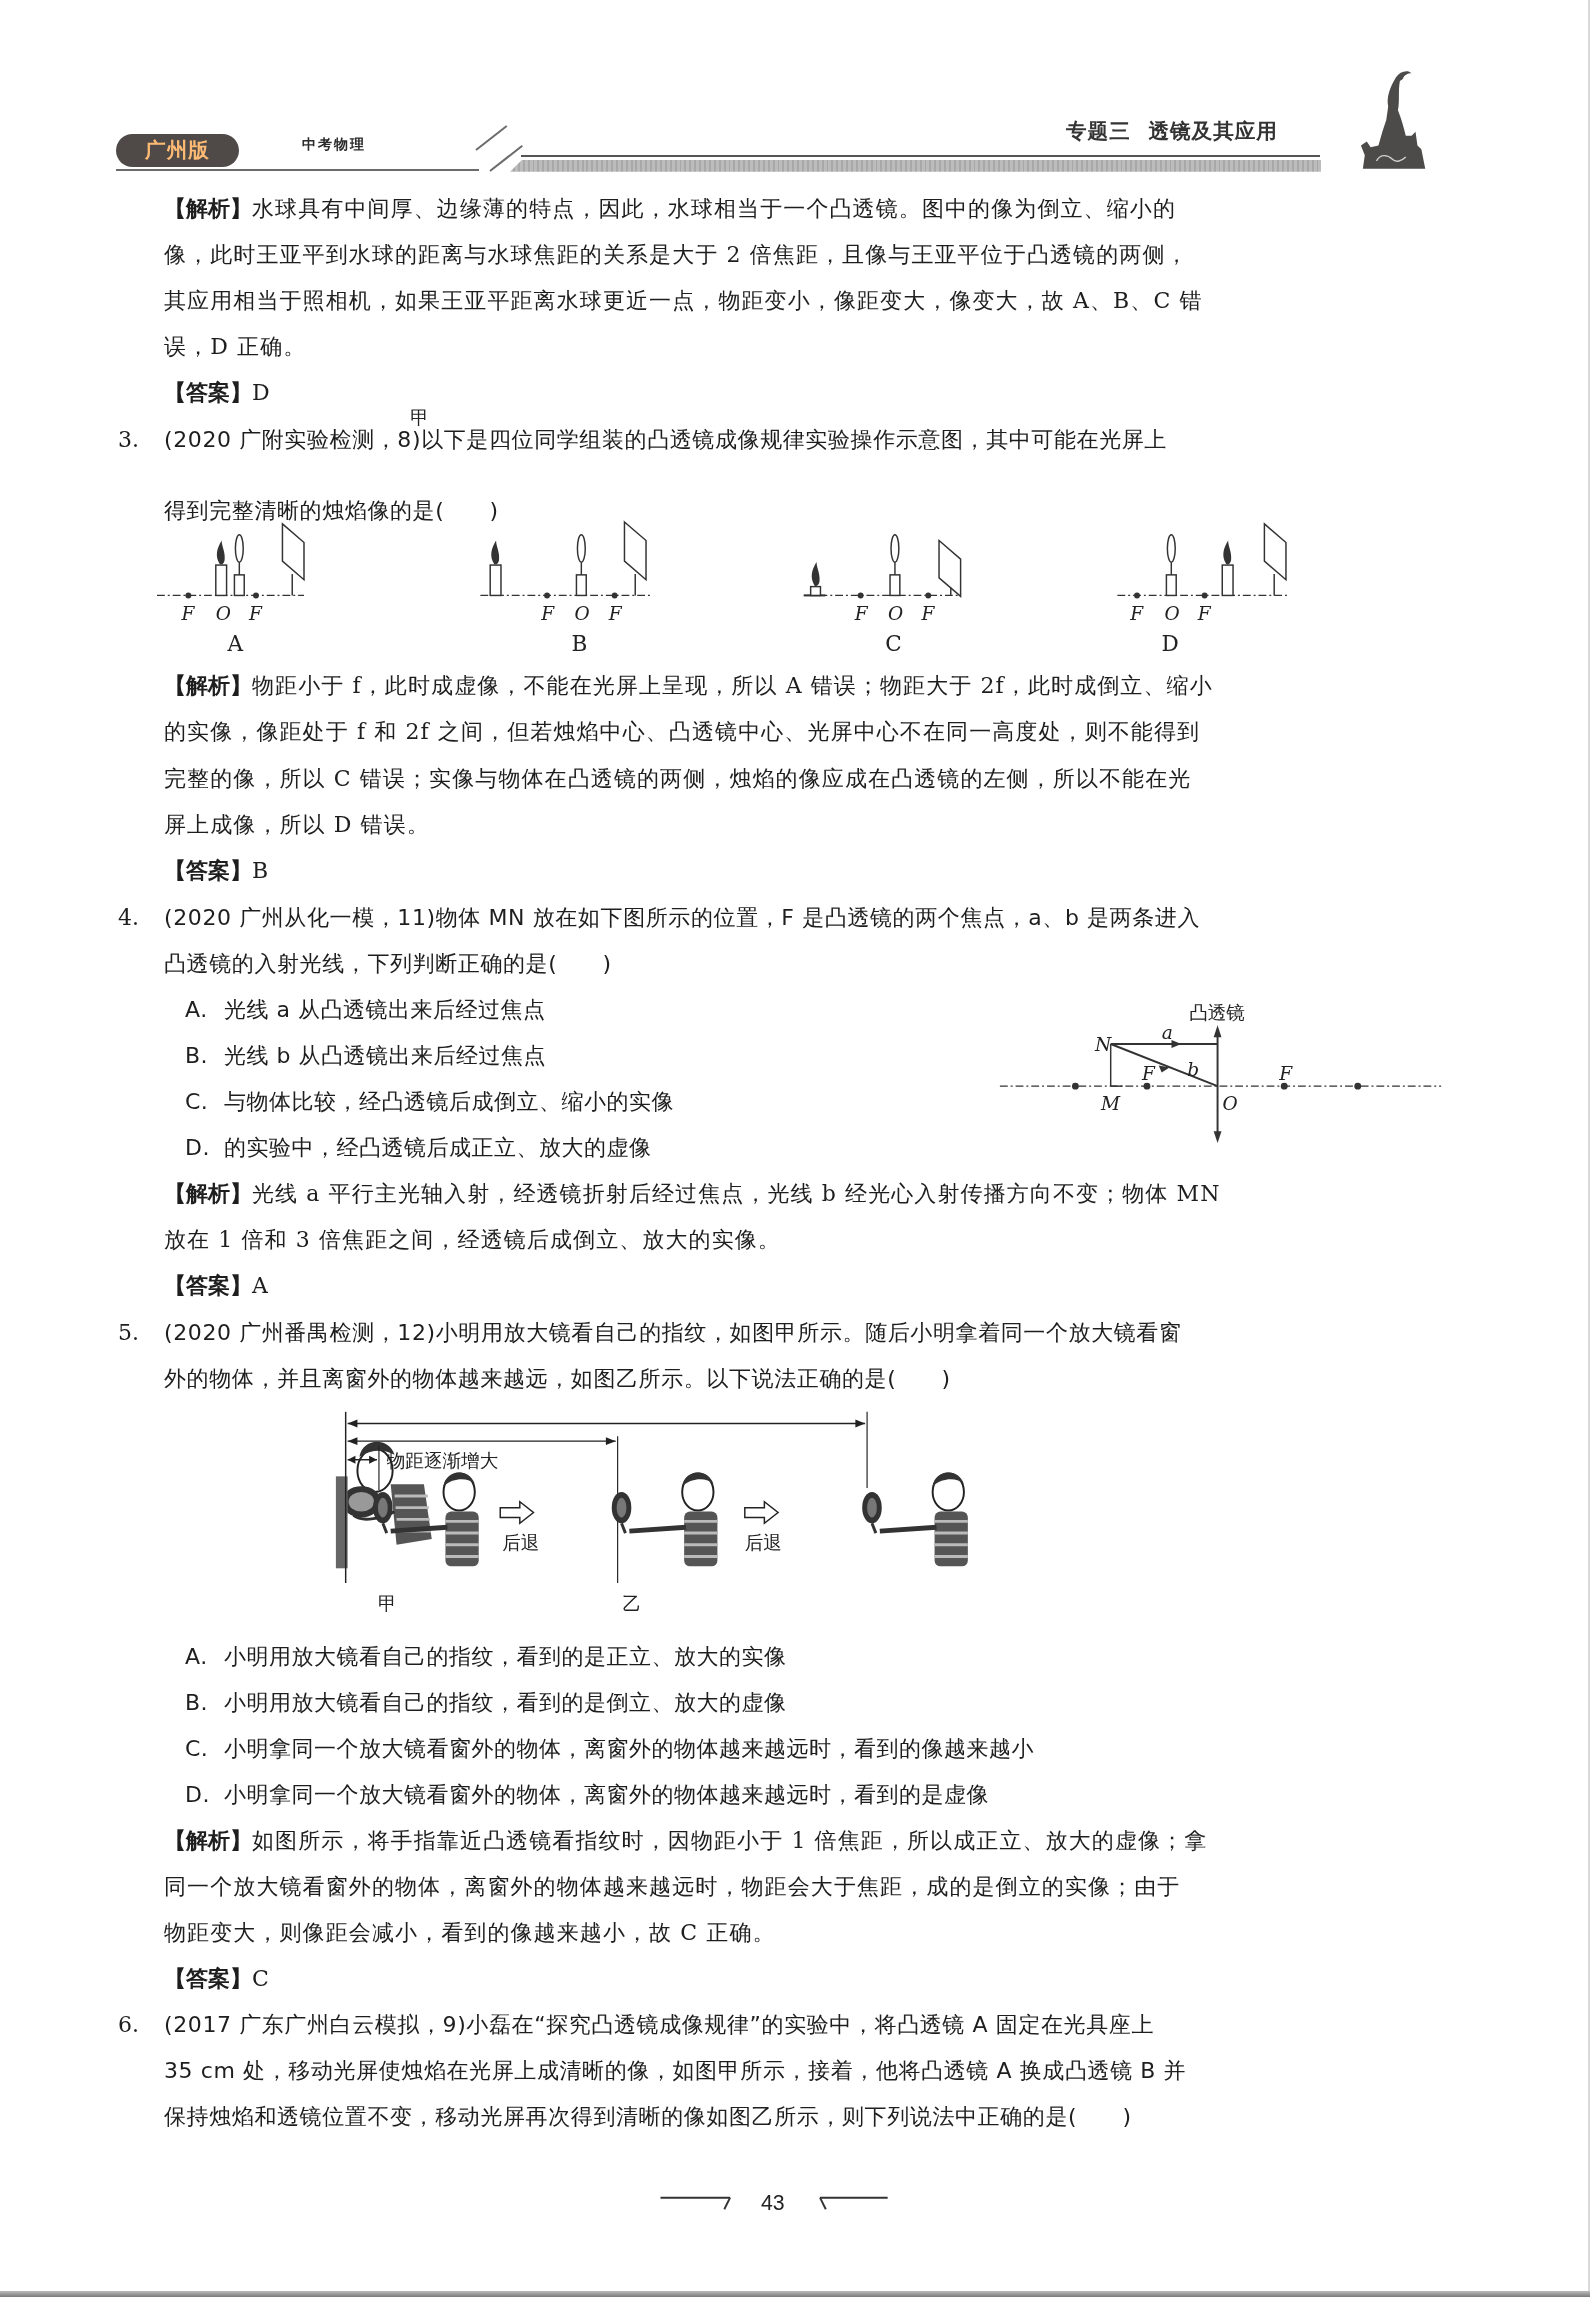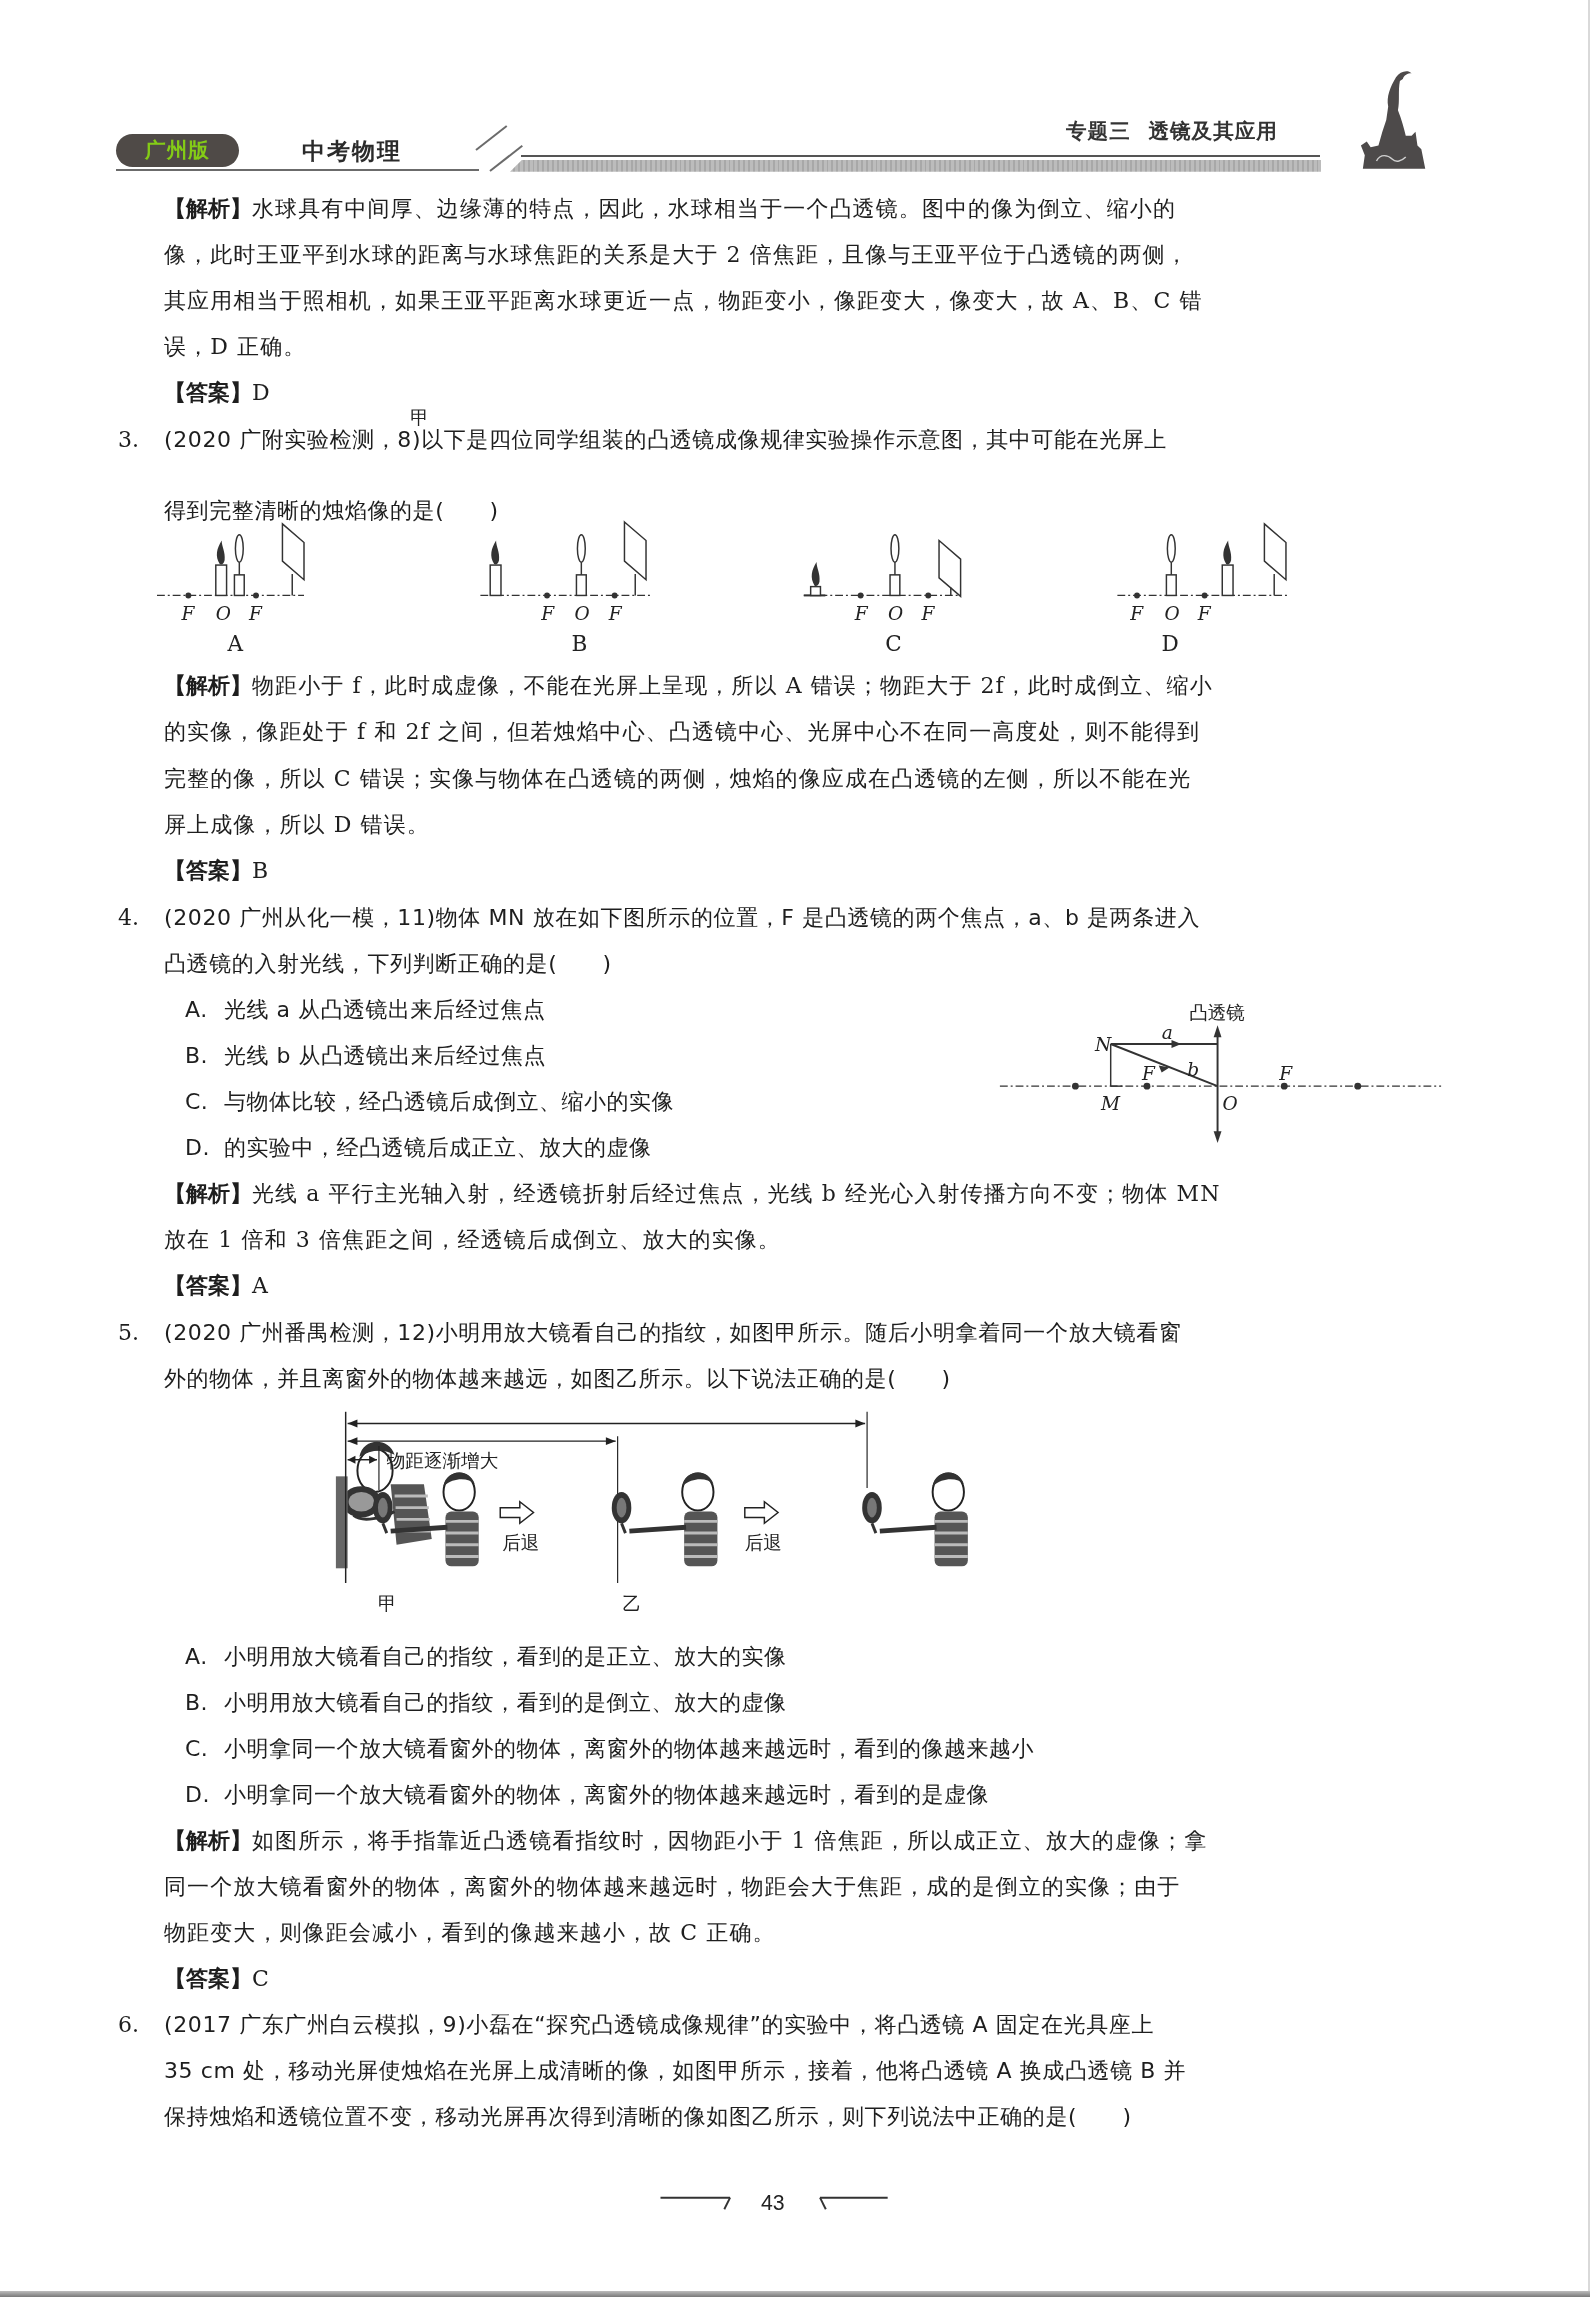--- a/index.html
+++ b/index.html
@@ -3,23 +3,23 @@
 <meta charset="utf-8">
 <style>
   * { margin: 0; padding: 0; box-sizing: border-box; }
   html, body { width: 1591px; height: 2297px; background: #ffffff; }
   body { position: relative; overflow: hidden; font-family: "DejaVu Serif", "Liberation Serif", serif; color: #1e1e1e; }
   .page-edge-bottom { position: absolute; left: 0; top: 2291px; width: 1591px; height: 6.9px; background: linear-gradient(#bdbdbd, #6e6e6e); }
   .page-edge-right { position: absolute; right: 0; top: 0; width: 2.9px; height: 2297px; background: #d9d9d9; }
 
   
   .header { position: absolute; left: 0; top: 0; width: 1591px; height: 176px; }
-  .badge { position: absolute; left: 116px; top: 134px; width: 123px; height: 33px; border-radius: 16.7px; background: #4f4a47; color: #84cc16;
+  .badge { position: absolute; left: 116px; top: 134px; width: 123px; height: 33px; border-radius: 16.7px; background: #4f4a47; color: #fdba74;
            font-family: "DejaVu Sans", sans-serif; font-weight: bold; font-size: 20.6px; text-align: center; line-height: 33px; letter-spacing: 1px; }
-  .book-title { position: absolute; left: 302px; top: 136px; font-family: "DejaVu Sans", sans-serif; font-weight: bold; font-size: 23px; letter-spacing: 2px; color: #2a2a2a; }
+  .book-title { position: absolute; left: 302px; top: 136px; font-family: "DejaVu Sans", sans-serif; font-weight: bold; font-size: 14px; letter-spacing: 2px; color: #2a2a2a; }
   .hdr-line-left { position: absolute; left: 116px; top: 169px; width: 363px; height: 2px; background: #6b6b6b; }
   .hdr-slash1 { position: absolute; left: 476px; top: 149px; width: 39px; height: 2px; background: #6b6b6b; transform: rotate(-38deg); transform-origin: left center; }
   .hdr-slash2 { position: absolute; left: 490px; top: 170px; width: 41px; height: 2px; background: #6b6b6b; transform: rotate(-38deg); transform-origin: left center; }
   .hdr-line-top { position: absolute; left: 521px; top: 155px; width: 799px; height: 2px; background: #555; }
   .hdr-band { position: absolute; left: 510px; top: 160px; width: 811px; height: 11.8px; background: repeating-linear-gradient(90deg, #bcbcbc 0 2.9px, #a8a8a8 2.9px 4.9px); clip-path: polygon(11.8px 0, 100% 0, 100% 100%, 0 100%); }
   .chapter { position: absolute; left: 1066px; top: 117px; font-family: "DejaVu Sans", sans-serif; font-size: 20.6px; color: #333; letter-spacing: 1px; font-weight: bold; }
   .chapter .gap { display: inline-block; width: 17.6px; }
   .goat { position: absolute; left: 1357px; top: 67px; width: 78px; height: 108px; }
 
   

